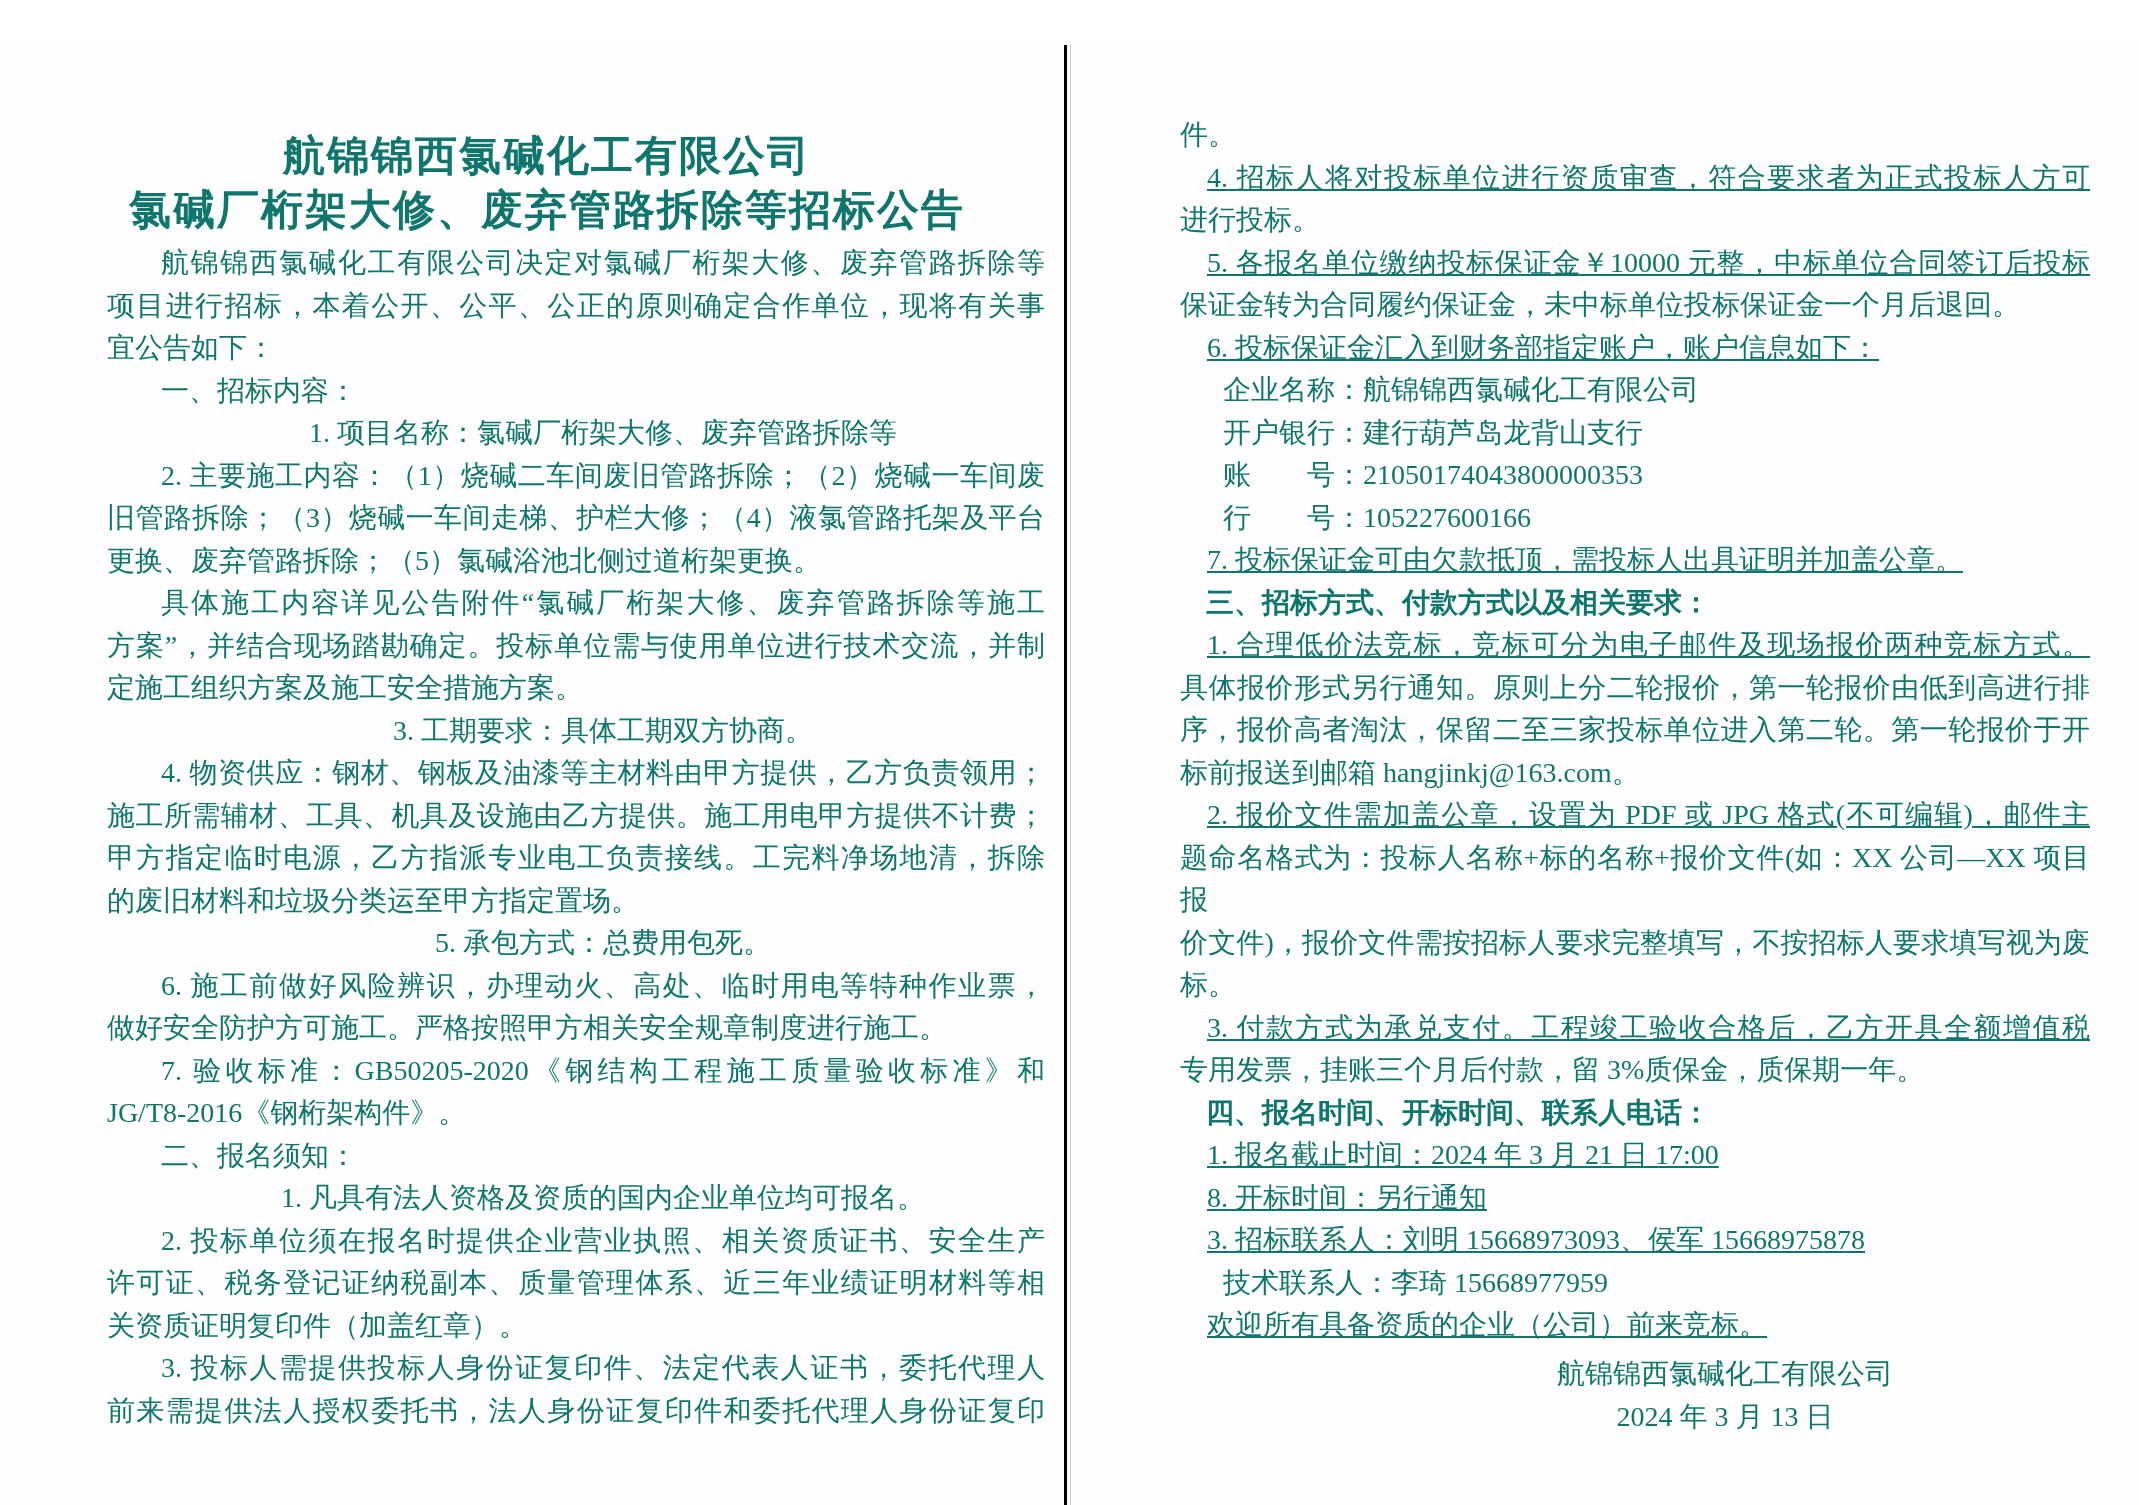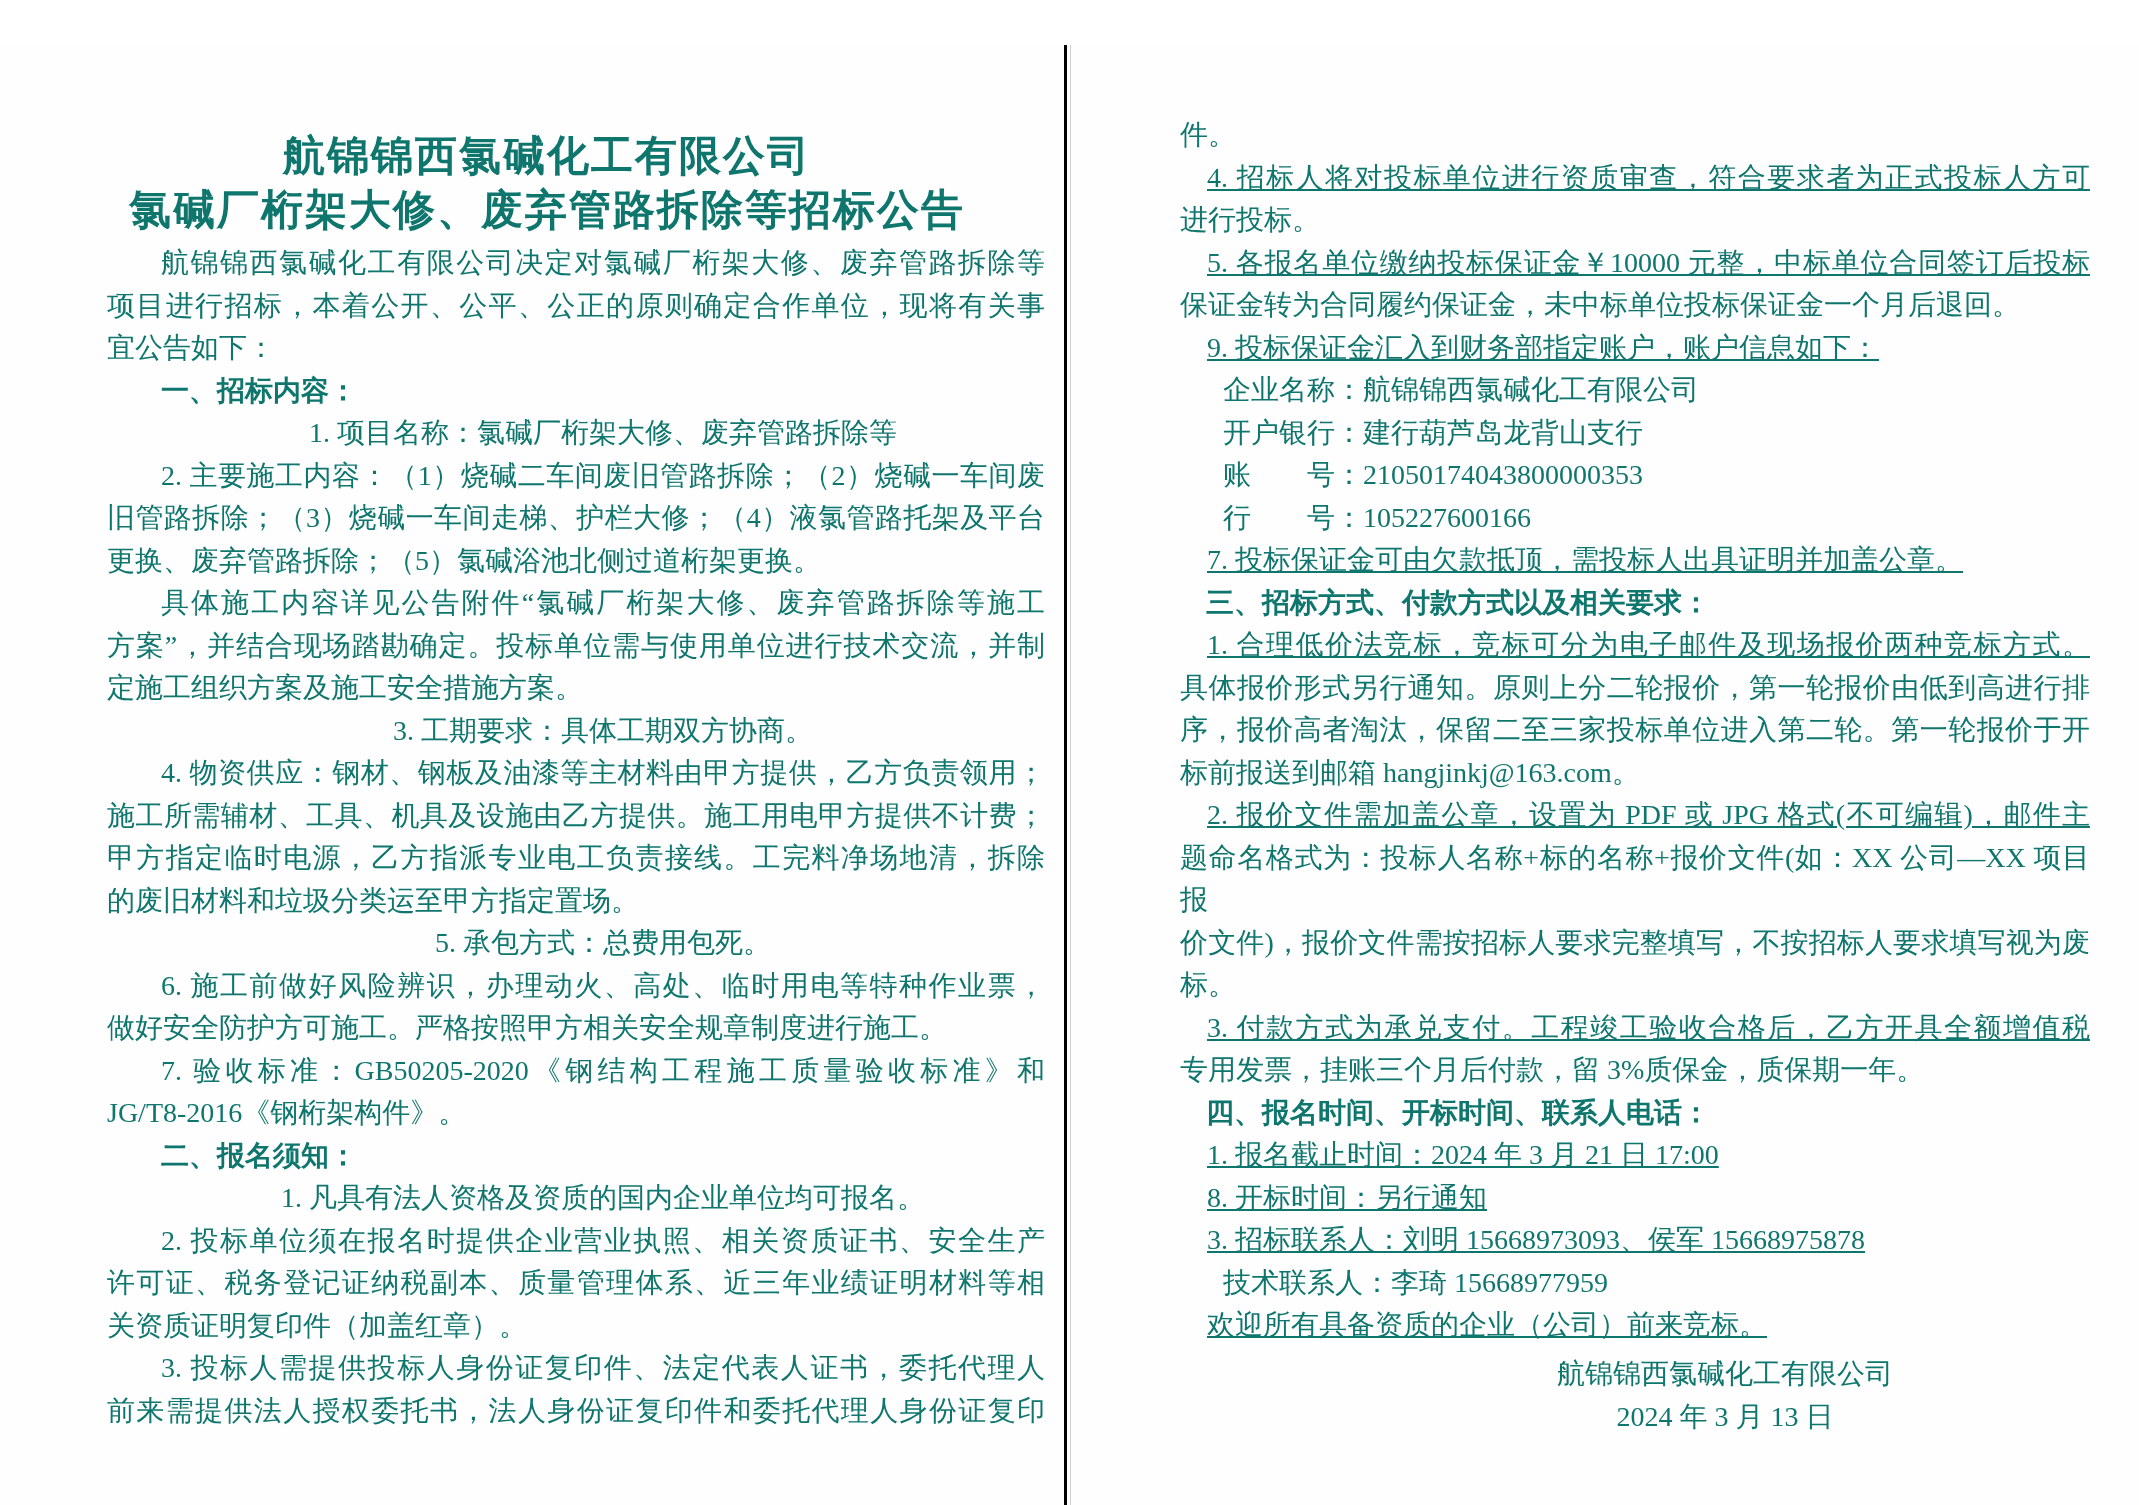--- a/index.html
+++ b/index.html
@@ -32,21 +32,21 @@
     line-height:54px;
     letter-spacing:2px;
   }
   .body { font-size:28px; line-height:42.5px; }
   .page-left .body { margin-top:5px; }
   .line { min-height:42.5px; white-space:pre-wrap; }
   
   .j { text-align:justify; text-align-last:justify; }
   
   .page-left  .i  { text-indent:54px;text-align:center; }
-  .page-left  .h  { text-indent:54px; font-weight:bold; }
+  .page-left  .h  { text-indent:54px; font-weight:normal; }
   .page-right .i  { text-indent:27px;text-decoration:underline; }
   .page-right .h  { text-indent:26px; font-weight:bold; }
   .page-right .i3 { text-indent:43px; }
   .signature {
     position:absolute; left:1390px; top:1308px; width:670px;
     text-align:center; font-size:28px; line-height:42.5px;
   }
 </style>
 </head>
 <body>
@@ -91,21 +91,21 @@
   <div class="divider"></div>
   <div class="divider-shadow"></div>
 
   <div class="page page-right">
     <div class="body">
         <div class="line">件。</div>
         <div class="line i j">4. 招标人将对投标单位进行资质审查，符合要求者为正式投标人方可</div>
         <div class="line">进行投标。</div>
         <div class="line i j">5. 各报名单位缴纳投标保证金￥10000 元整，中标单位合同签订后投标</div>
         <div class="line">保证金转为合同履约保证金，未中标单位投标保证金一个月后退回。</div>
-        <div class="line i">9. 投标保证金汇入到财务部指定账户，账户信息如下：</div>
+        <div class="line i">6. 投标保证金汇入到财务部指定账户，账户信息如下：</div>
         <div class="line i3">企业名称：航锦锦西氯碱化工有限公司</div>
         <div class="line i3">开户银行：建行葫芦岛龙背山支行</div>
         <div class="line i3">账　　号：21050174043800000353</div>
         <div class="line i3">行　　号：105227600166</div>
         <div class="line i">7. 投标保证金可由欠款抵顶，需投标人出具证明并加盖公章。</div>
         <div class="line h">三、招标方式、付款方式以及相关要求：</div>
         <div class="line i j">1. 合理低价法竞标，竞标可分为电子邮件及现场报价两种竞标方式。</div>
         <div class="line j">具体报价形式另行通知。原则上分二轮报价，第一轮报价由低到高进行排</div>
         <div class="line j">序，报价高者淘汰，保留二至三家投标单位进入第二轮。第一轮报价于开</div>
         <div class="line">标前报送到邮箱 hangjinkj@163.com。</div>

